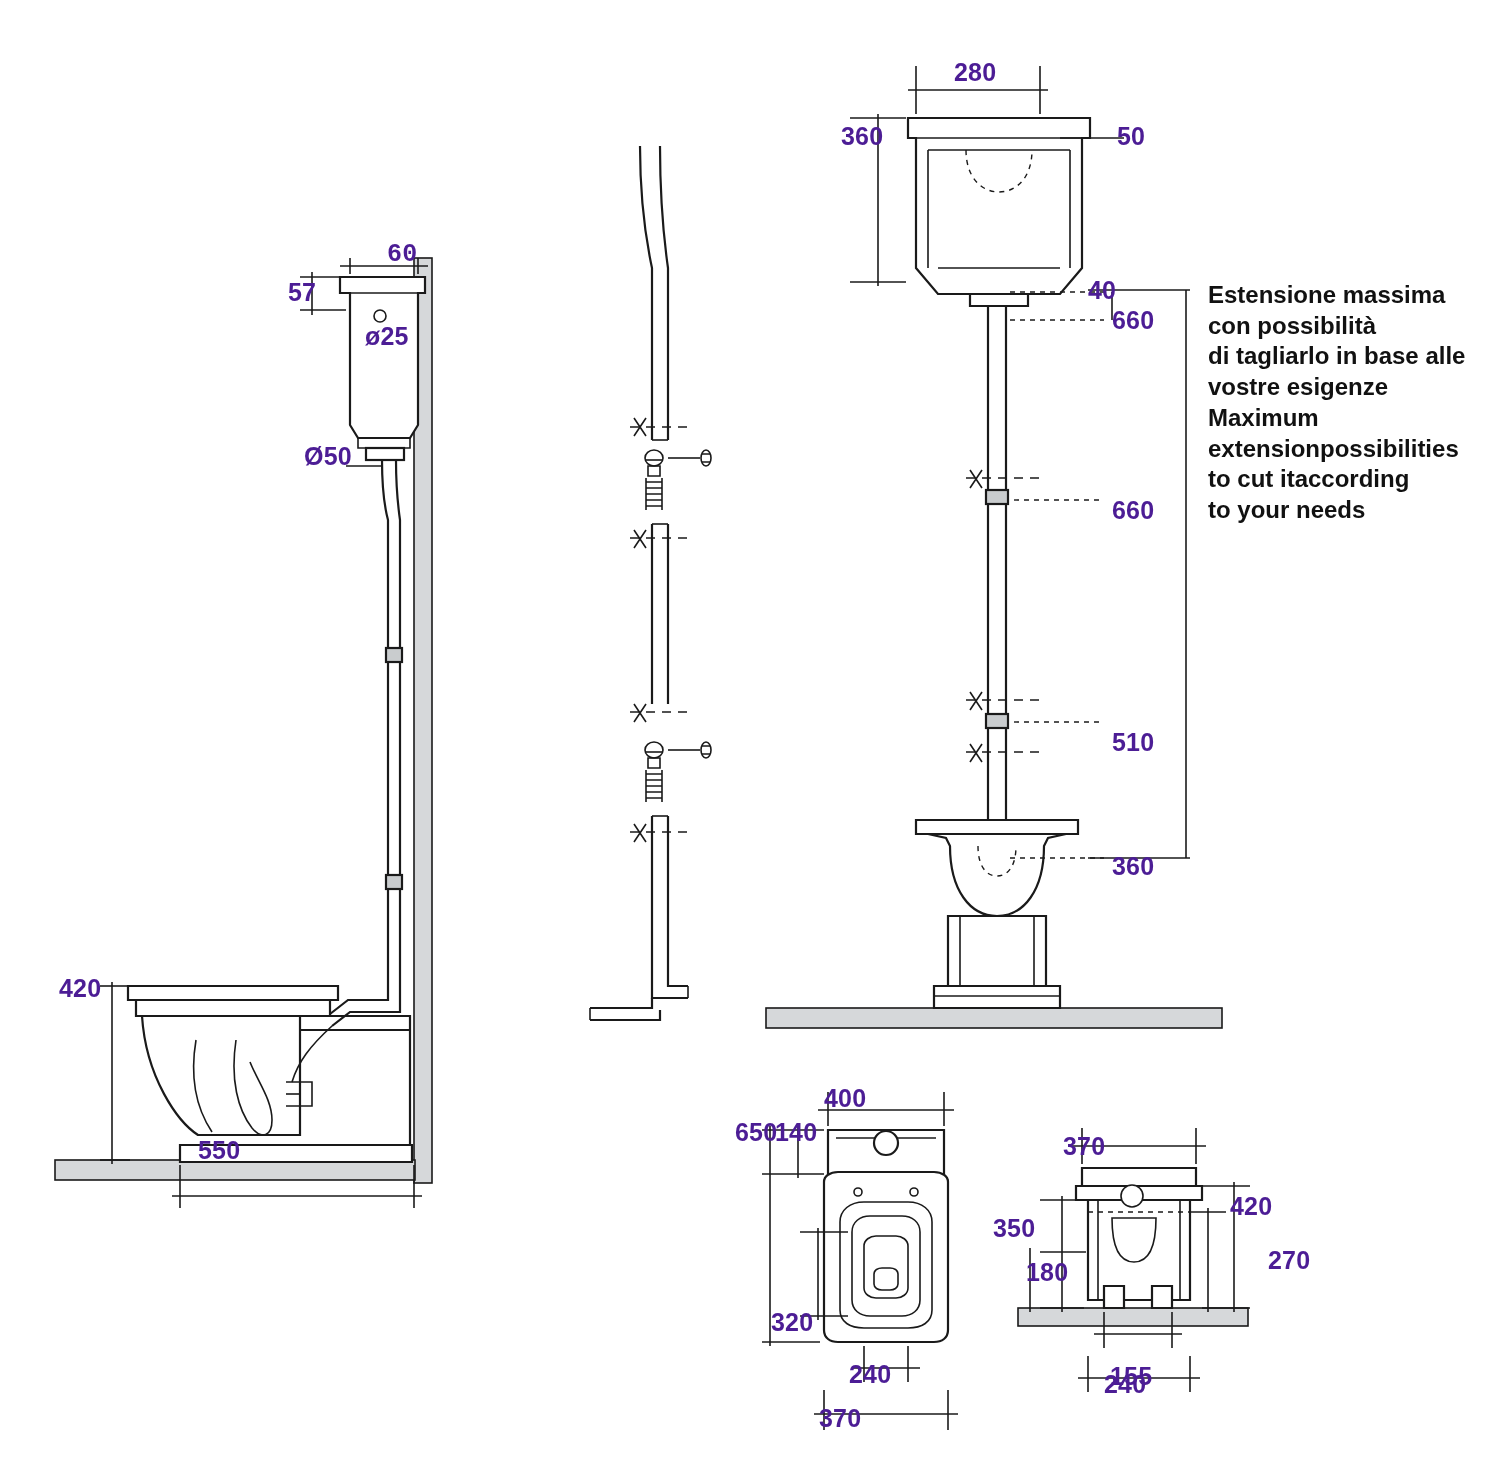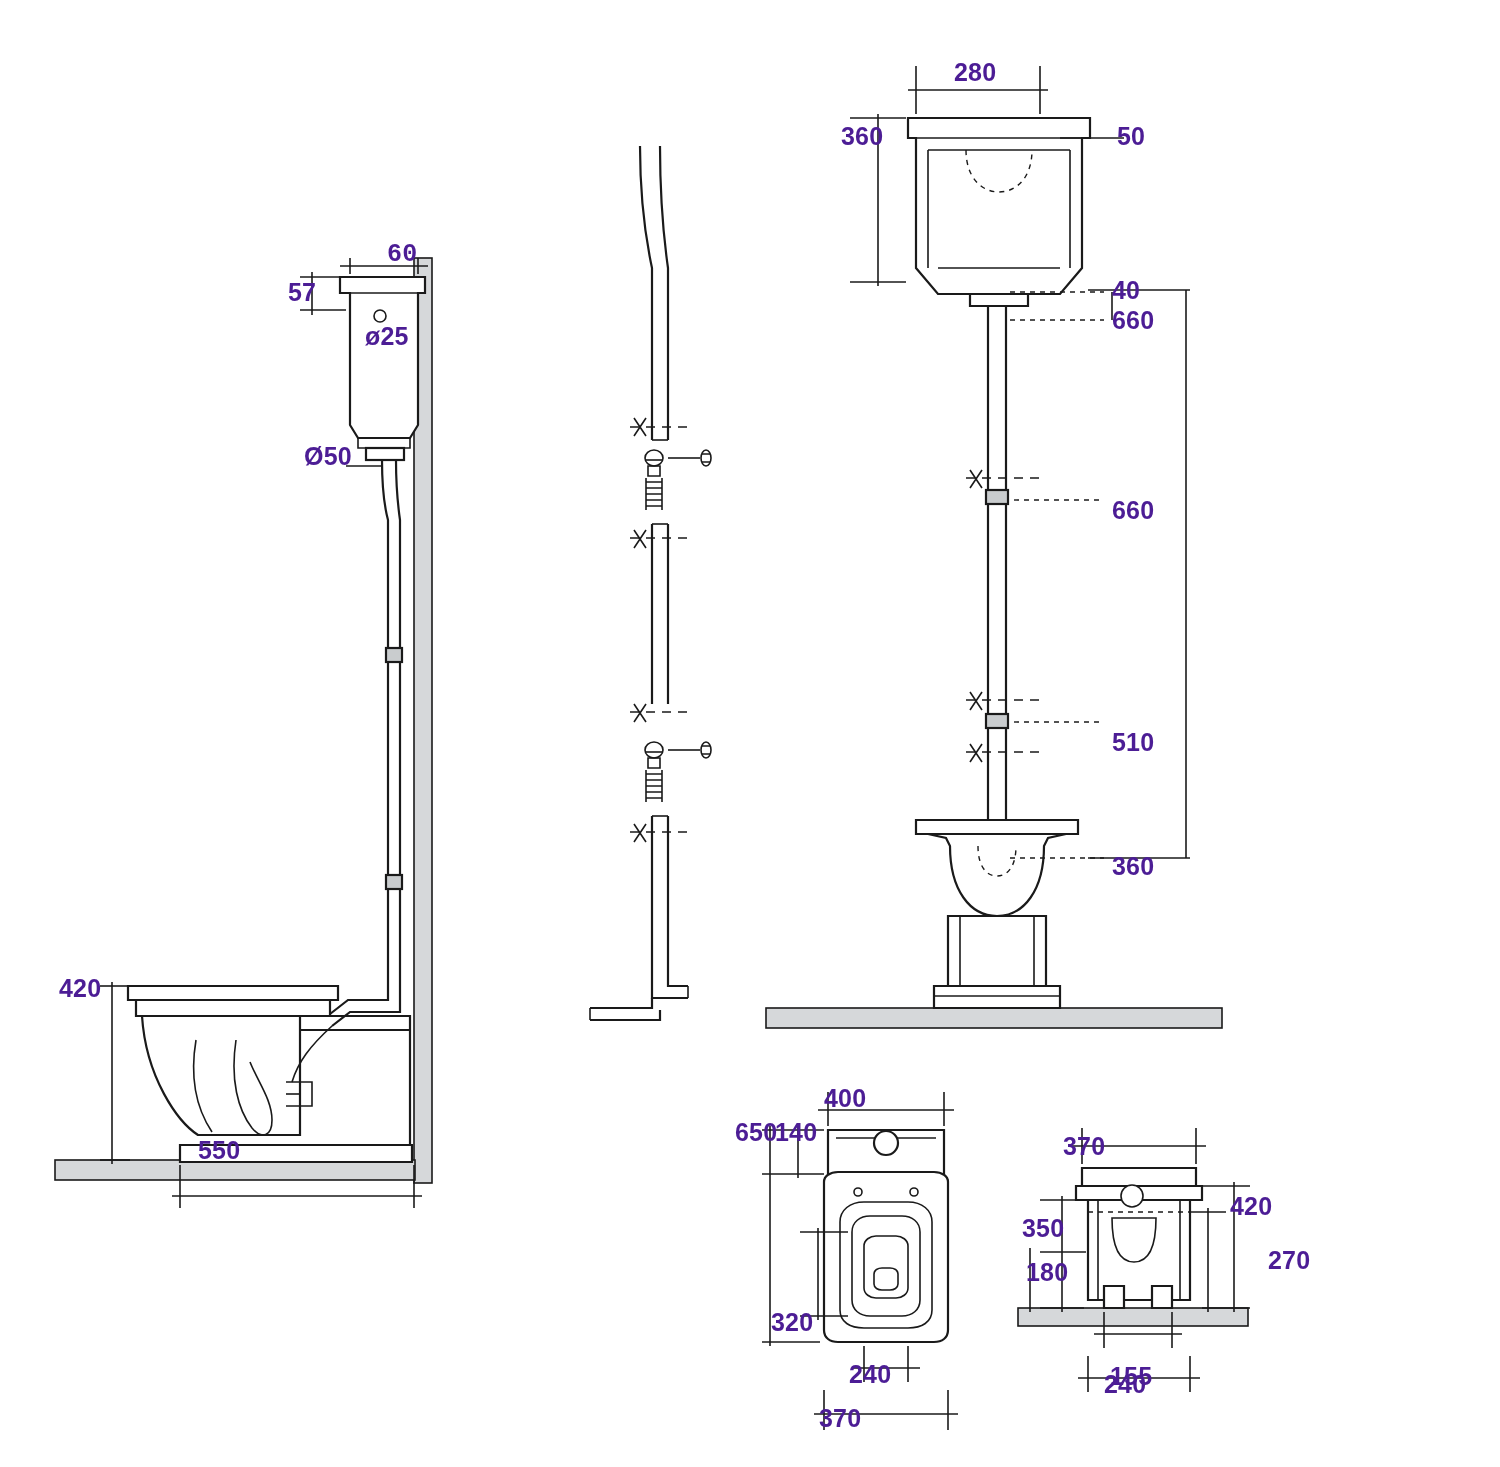--- a/index.html
+++ b/index.html
@@ -248,35 +248,43 @@
 <div class="dim" style="left:387px;top:240px;font-family:Liberation Mono, monospace;">60</div>
 <div class="dim" style="left:288px;top:278px;">57</div>
 <div class="dim" style="left:365px;top:322px;">ø25</div>
 <div class="dim" style="left:304px;top:442px;">Ø50</div>
 <div class="dim" style="left:59px;top:974px;">420</div>
 <div class="dim" style="left:186px;top:1136px;margin-left:12px;">550</div>
 
 <div class="dim" style="left:954px;top:58px;">280</div>
 <div class="dim" style="left:841px;top:122px;">360</div>
 <div class="dim" style="left:1117px;top:122px;">50</div>
-<div class="dim" style="left:1112px;top:276px;">40</div>
+<div class="dim" style="left:1088px;top:276px;">40</div>
 <div class="dim" style="left:1112px;top:306px;">660</div>
 <div class="dim" style="left:1112px;top:496px;">660</div>
 <div class="dim" style="left:1112px;top:728px;">510</div>
 <div class="dim" style="left:1112px;top:852px;">360</div>
 
+<div class="note" style="left:1208px;top:280px;width:270px;">Estensione massima
+con possibilità
+di tagliarlo in base alle
+vostre esigenze
+Maximum
+extensionpossibilities
+to cut itaccording
+to your needs</div>
 
 <div class="dim" style="left:824px;top:1084px;">400</div>
 <div class="dim" style="left:735px;top:1118px;">650</div>
 <div class="dim" style="left:775px;top:1118px;">140</div>
 <div class="dim" style="left:771px;top:1308px;">320</div>
 <div class="dim" style="left:849px;top:1360px;">240</div>
 <div class="dim" style="left:819px;top:1404px;">370</div>
 
 <div class="dim" style="left:1063px;top:1132px;">370</div>
 <div class="dim" style="left:1230px;top:1192px;">420</div>
-<div class="dim" style="left:1022px;top:1214px;">350</div>
+<div class="dim" style="left:993px;top:1214px;">350</div>
 <div class="dim" style="left:1268px;top:1246px;">270</div>
 <div class="dim" style="left:1026px;top:1258px;">180</div>
 <div class="dim" style="left:1110px;top:1326px;margin-top:36px;">155</div>
 <div class="dim" style="left:1104px;top:1370px;">240</div>
 
 </div>
 
 </body></html>

